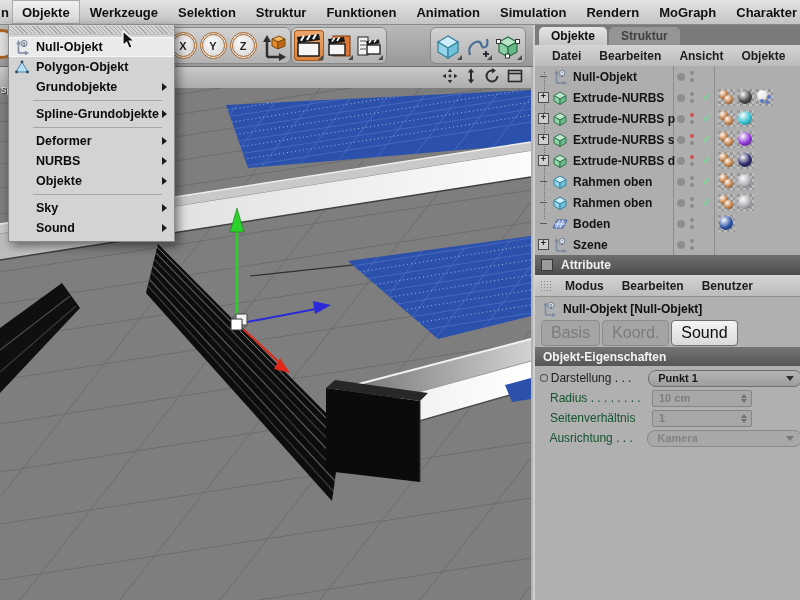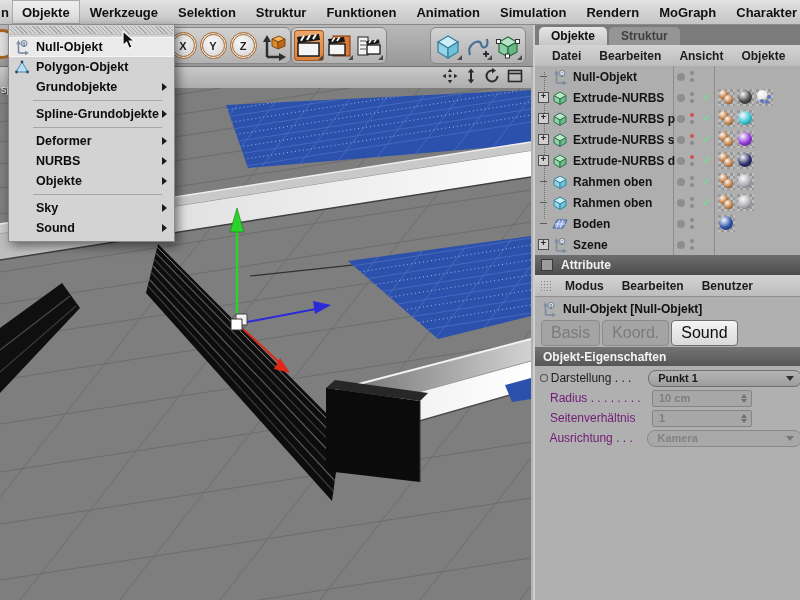--- a/index.html
+++ b/index.html
@@ -100,21 +100,21 @@
     background:#a4a4a4;color:#7b7b7b;border:1px solid #8c8c8c;}
   .attab.active{background:linear-gradient(#f4f4f4,#dadada);color:#0d0d0d;border-color:#6f6f6f;}
   .atsection{position:absolute;top:323px;left:0;width:267px;height:19px;
     background:linear-gradient(#747474,#565656);color:#f4f4f4;font-size:12px;font-weight:bold;
     display:flex;align-items:center;padding-left:8px;box-sizing:border-box;}
   .atfields{position:absolute;top:344px;left:0;width:267px;}
   .frow{height:20px;display:flex;align-items:center;}
   .kcirc{width:6px;height:6px;border:1px solid #555;border-radius:50%;margin:0 3px 0 5px;}
   .kspace{width:15px;}
   .flabel{width:102px;font-size:12px;color:#1d1d1d;white-space:nowrap;overflow:hidden;}
-  .frow.dis .flabel{color:#701a75;}
+  .frow.dis .flabel{color:#14532d;}
   .pill{width:140px;height:15px;border:1px solid #6f6f6f;border-radius:8px;
     background:linear-gradient(#b5b5b5,#9d9d9d);font-size:11px;font-weight:bold;color:#1a1a1a;
     display:flex;align-items:center;padding:0 9px;position:relative;}
   .frow.dis .pill{color:#828282;background:#a8a8a8;border-color:#898989;}
   .dar{position:absolute;right:7px;width:0;height:0;
     border-top:5px solid #2f2f2f;border-left:4px solid transparent;border-right:4px solid transparent;}
   .frow.dis .dar{border-top-color:#777;}
   .spin{width:86px;height:15px;border:1px solid #858585;background:#a7a7a7;font-size:11px;
     font-weight:bold;color:#7e7e7e;display:flex;align-items:center;padding:0 6px;position:relative;
     border-radius:2px;}

